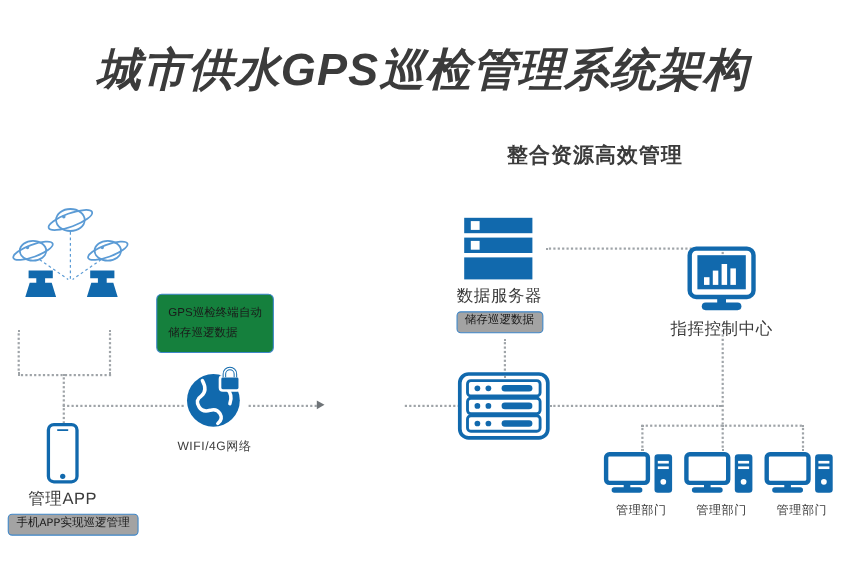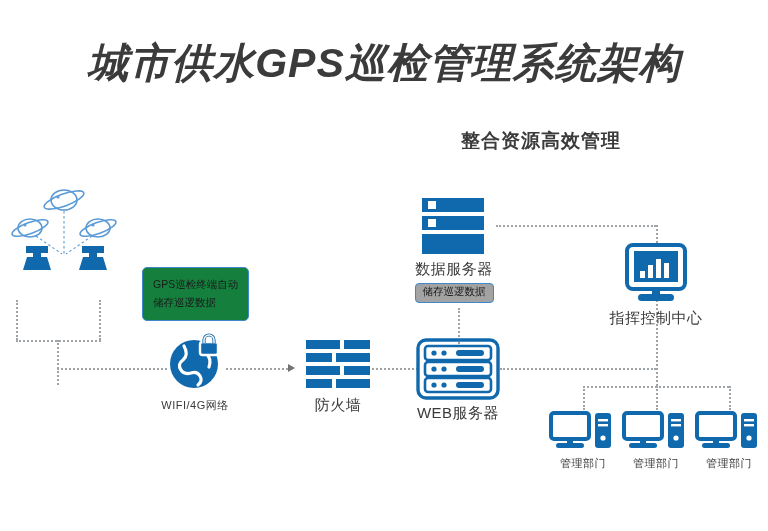--- a/index.html
+++ b/index.html
@@ -141,55 +141,49 @@
         </g>
       </svg>
     </span>
   </div>
 
   <div class="callout" style="left:142px;top:243px;">
     <div>GPS巡检终端自动</div>
     <div>储存巡逻数据</div>
   </div>
 
+  <div class="node" style="left:7px;top:384px;width:100px;">
+    <span>
+      <svg width="100" height="56" viewBox="0 0 100 56">
+        <rect x="37" y="2" width="26" height="52" rx="5" ry="5" fill="none" stroke="#1169ad" stroke-width="3"></rect>
+        <line x1="45" y1="7" x2="55" y2="7" stroke="#1169ad" stroke-width="1.6"></line>
+        <circle cx="50" cy="49" r="2.4" fill="#1169ad"></circle>
+      </svg>
+    </span>
+    <div class="caption">管理APP</div>
+    <div class="badge">手机APP实现巡逻管理</div>
+  </div>
 
   <div class="node" style="left:130px;top:336px;width:130px;">
     <span>
       <svg width="130" height="58" viewBox="0 0 130 58">
         <g transform="translate(40,2)">
           <circle cx="24" cy="26" r="24" fill="#1169ad"></circle>
           <path d="M14 8 q5 9 -1 14 q-6 4 -2 10 q3 5 10 3 q6 -2 9 3 q3 5 -2 9" fill="none" stroke="#ffffff" stroke-width="3.2" stroke-linecap="round"></path>
           <path d="M36 15 q6 6 3 14" fill="none" stroke="#ffffff" stroke-width="3.2" stroke-linecap="round"></path>
 
           <rect x="30" y="4" width="18" height="13" rx="2.5" fill="#1169ad" stroke="#ffffff" stroke-width="2.4"></rect>
           <path d="M34 5 v-3 a5 5 0 0 1 10 0 v3" fill="none" stroke="#1169ad" stroke-width="3.2"></path>
           <path d="M34 5 v-3 a5 5 0 0 1 10 0 v3" fill="none" stroke="#ffffff" stroke-width="1.4"></path>
         </g>
       </svg>
     </span>
     <div class="caption small">WIFI/4G网络</div>
   </div>
 
-  <div class="node" style="left:288px;top:336px;width:100px;">
-    <span>
-      <svg width="100" height="56" viewBox="0 0 100 56">
-        <g fill="#1169ad">
-          <rect x="18" y="4" width="34" height="9"></rect>
-          <rect x="56" y="4" width="26" height="9"></rect>
-          <rect x="18" y="17" width="26" height="9"></rect>
-          <rect x="48" y="17" width="34" height="9"></rect>
-          <rect x="18" y="30" width="34" height="9"></rect>
-          <rect x="56" y="30" width="26" height="9"></rect>
-          <rect x="18" y="43" width="26" height="9"></rect>
-          <rect x="48" y="43" width="34" height="9"></rect>
-        </g>
-      </svg>
-    </span>
-    <div class="caption">防火墙</div>
-  </div>
 
   <div class="node" style="left:398px;top:338px;width:120px;">
     <span>
       <svg width="120" height="62" viewBox="0 0 120 62">
         <rect x="20" y="2" width="80" height="58" rx="8" ry="8" fill="none" stroke="#1169ad" stroke-width="3.4"></rect>
         <g>
           <rect x="27" y="8" width="66" height="14" rx="3" fill="none" stroke="#1169ad" stroke-width="2.6"></rect>
           <rect x="27" y="24" width="66" height="14" rx="3" fill="none" stroke="#1169ad" stroke-width="2.6"></rect>
           <rect x="27" y="40" width="66" height="14" rx="3" fill="none" stroke="#1169ad" stroke-width="2.6"></rect>
         </g>
@@ -199,42 +193,41 @@
           <rect x="58" y="12" width="28" height="6" rx="3"></rect>
           <circle cx="36" cy="31" r="2.6"></circle>
             <circle cx="46" cy="31" r="2.6"></circle>
           <rect x="58" y="28" width="28" height="6" rx="3"></rect>
           <circle cx="36" cy="47" r="2.6"></circle>
             <circle cx="46" cy="47" r="2.6"></circle>
           <rect x="58" y="44" width="28" height="6" rx="3"></rect>
         </g>
       </svg>
     </span>
-    <div class="caption">WEB服务器</div>
   </div>
 
   <div class="node" style="left:394px;top:196px;width:120px;">
     <span>
       <svg width="120" height="60" viewBox="0 0 120 60">
         <g fill="#1169ad">
           <rect x="28" y="2" width="62" height="14"></rect>
           <rect x="28" y="20" width="62" height="14"></rect>
           <rect x="28" y="38" width="62" height="20"></rect>
         </g>
         <g fill="#ffffff">
           <rect x="34" y="5" width="8" height="8"></rect>
           <rect x="34" y="23" width="8" height="8"></rect>
         </g>
       </svg>
     </span>
     <div class="caption">数据服务器</div>
     <div class="badge">储存巡逻数据</div>
   </div>
 
-  <div class="node" style="left:596px;top:243px;width:120px;">
+  <div class="node" style="left:596px;top:224px;width:120px;">
     <span>
       <svg width="120" height="62" viewBox="0 0 120 62">
         <rect x="31" y="2" width="58" height="44" rx="6" ry="6" fill="none" stroke="#1169ad" stroke-width="4"></rect>
         <rect x="38" y="8" width="44" height="31" fill="#1169ad"></rect>
         <g fill="#ffffff">
           <rect x="44" y="28" width="5" height="7"></rect>
           <rect x="52" y="22" width="5" height="13"></rect>
           <rect x="60" y="16" width="5" height="19"></rect>
           <rect x="68" y="20" width="5" height="15"></rect>
         </g>

